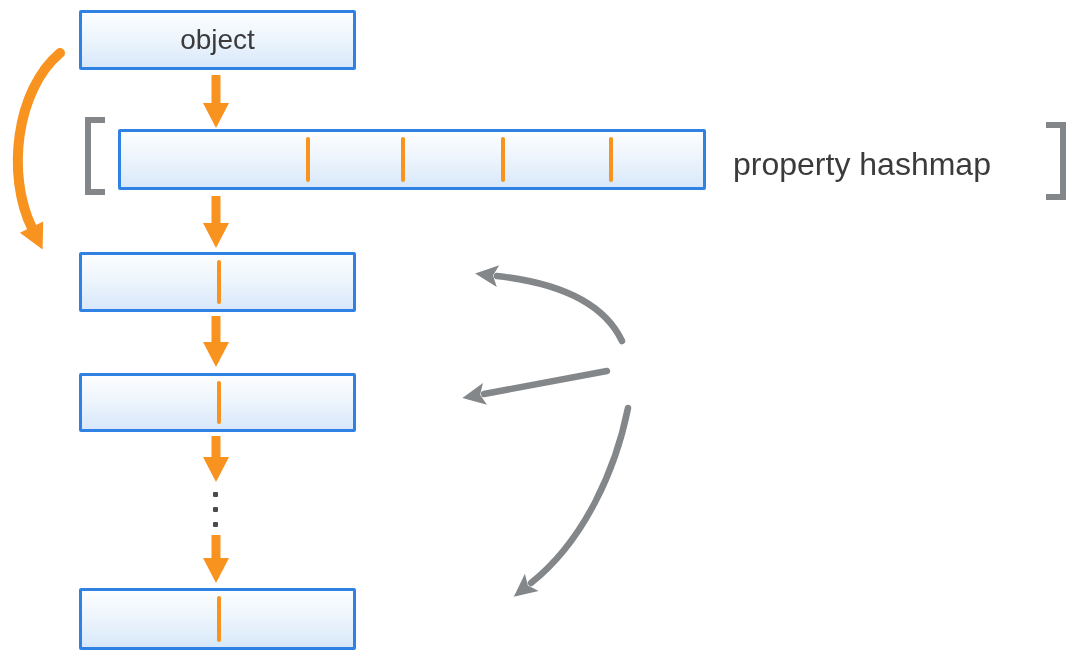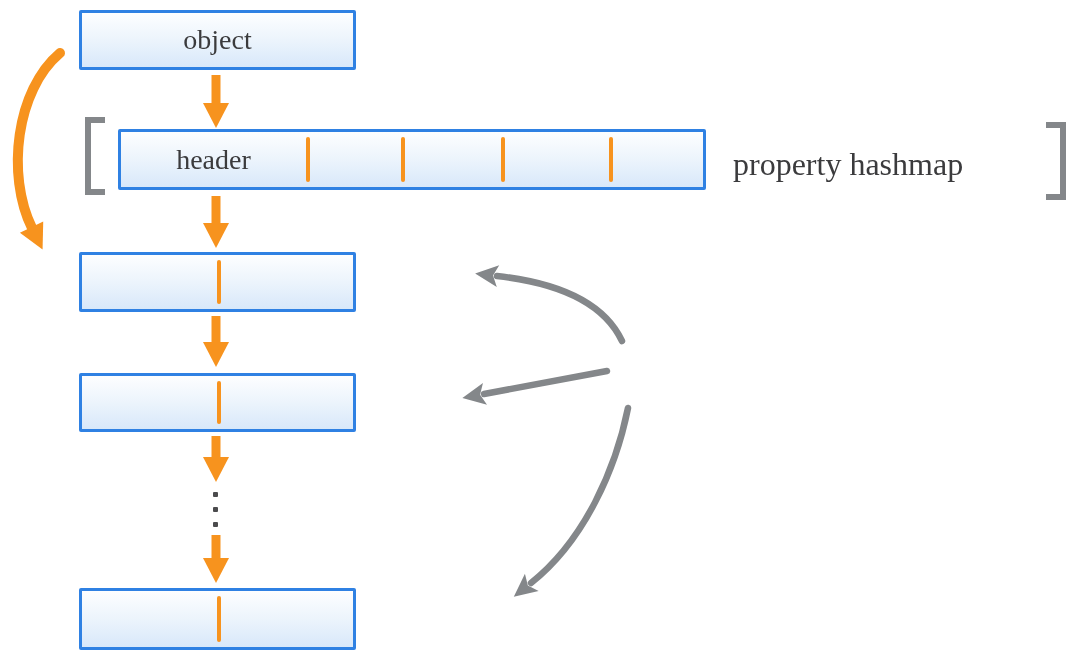--- a/index.html
+++ b/index.html
@@ -5,21 +5,21 @@
   html, body {
     margin: 0;
     padding: 0;
     background: #ffffff;
   }
   .canvas {
     position: relative;
     width: 1078px;
     height: 656px;
     background: #ffffff;
-    font-family: Liberation Serif, serif;
+    font-family: Liberation Sans, sans-serif;
     overflow: hidden;
   }
   .overlay {
     position: absolute;
     left: 0; top: 0;
     width: 1078px; height: 656px;
   }
   .s-orange { stroke: var(--accent-orange, #F7931E); fill: none; }
   .s-gray   { stroke: var(--annotation-gray, #84878A); fill: none; }
   .f-orange { fill: var(--accent-orange, #F7931E); stroke: none; }
@@ -132,21 +132,20 @@
   </svg>
 
   <div class="box object-box">
     <span class="box-label">object</span>
   </div>
 
   <div class="bracket bracket-left"></div>
   <div class="bracket bracket-right"></div>
 
   <div class="box header-box">
-    <span class="box-label header-label">header</span>
     <span class="vdiv" style="left:185px"></span>
     <span class="vdiv" style="left:280px"></span>
     <span class="vdiv" style="left:380px"></span>
     <span class="vdiv" style="left:488px"></span>
   </div>
 
   <div class="caption hashmap-caption">property hashmap</div>
 
   <div class="box pair-box-1">
     <span class="vdiv pair-divider"></span>

